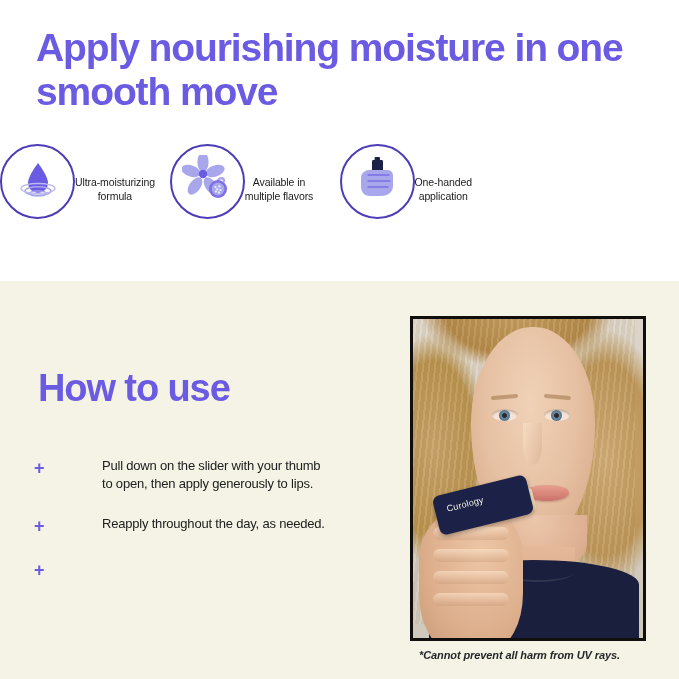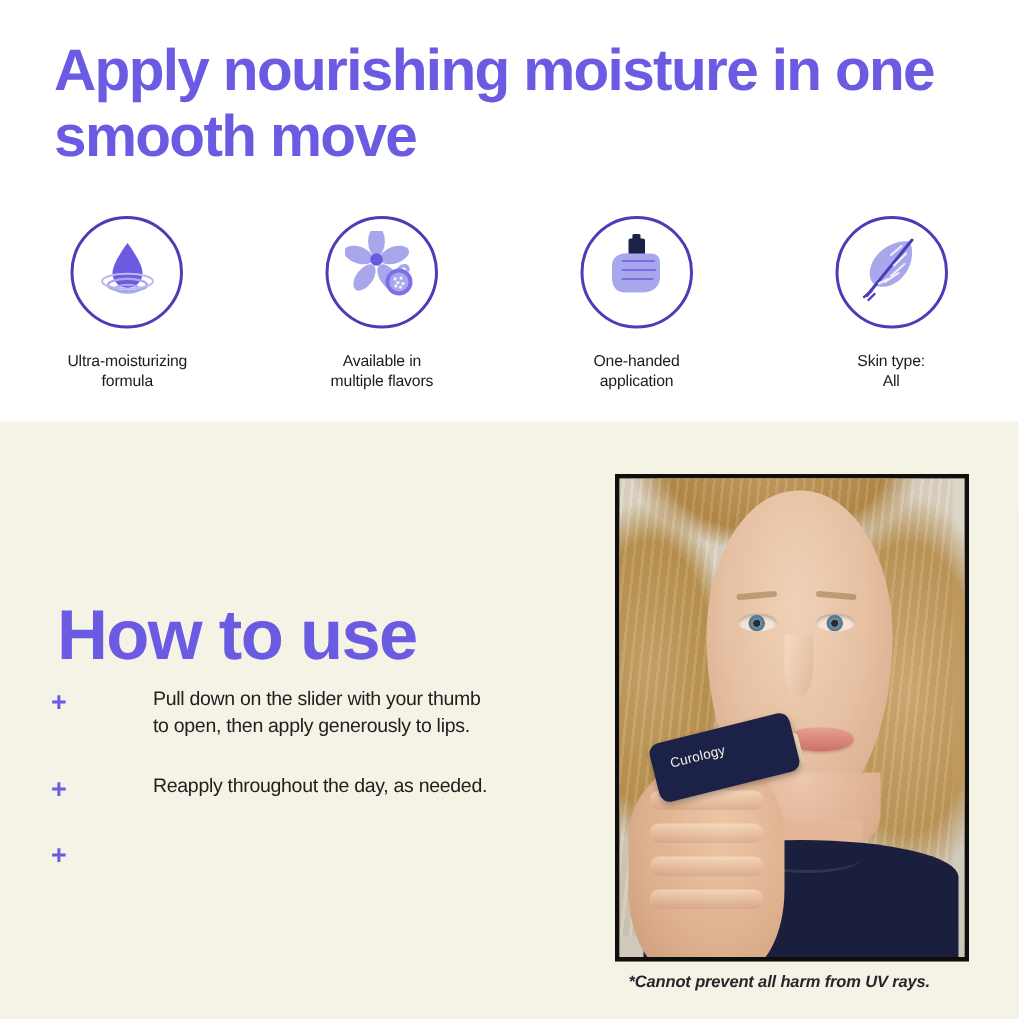--- a/index.html
+++ b/index.html
@@ -22,21 +22,21 @@
     font-size: 39px; font-weight: bold;
     line-height: 1.13;
     letter-spacing: -1.1px;
   }
 
   
   .features {
     position: absolute; left: 0; top: 144px; width: 679px;
     display: flex;
   }
-  .feature { width: 169.75px; display: flex; flex-direction: column; align-items: center; }
+  .feature { width: 169.75px; display: flex; flex-direction: row; align-items: center; }
   .circle {
     width: 75px; height: 75px; border-radius: 50%;
     border: 2px solid #4B3CB8;
     background: #ffffff;
     display: flex; align-items: center; justify-content: center;
   }
   .feature-label {
     margin-top: 16px;
     font-size: 10.5px;
     line-height: 1.28;
@@ -47,23 +47,22 @@
   }
 
   
   .bottom-panel {
     position: absolute; left: 0; top: 281px; width: 679px; height: 398px;
     background: #F4F3E6;
   }
   .howto-title {
     position: absolute; left: 38px; top: 86px;
     color: #6B5BE2;
-    font-size: 47px; font-weight: bold;
+    font-size: 38px; font-weight: bold;
     letter-spacing: -1.1px;
-    margin-top: 28px;
   }
   .steps {
     position: absolute; left: 30px; top: 176px; width: 345px;
   }
   .step { display: flex; margin-bottom: 21px; }
   .step:last-child { margin-bottom: 0; }
   .plus {
     width: 24px; flex: 0 0 24px;
     color: #6B5BE2;
     font-size: 18px; font-weight: bold;
@@ -265,40 +264,20 @@
               <rect x="21.6" y="1" width="5.4" height="4" rx="1" fill="#1C2247"></rect>
               <path d="M8 22 C8 16 14 13 20 14 L34 14 C38 14 40 16.5 40 20 L40 30 C40 36 35 40 28 40 L17 40 C11 40 8 36 8 30 Z" fill="#A9A7EC"></path>
               <path d="M15 19 H36 M15 25 H37 M15 31 H35" stroke="#6B5BE2" stroke-width="1.3" stroke-linecap="round" opacity="0.75"></path>
             </svg>
           </span>
         </div>
         <div class="feature-label">One-handed
 application</div>
       </div>
 
-      <div class="feature">
-        <div class="circle">
-          <span>
-            <svg width="48" height="48" viewBox="0 0 48 48">
-              <path d="M36 6 C25 5 12 13 10 25 C9 31 12 35 16 36 C26 38 38 27 38 14 C38 10 37.5 7.5 36 6 Z" fill="#A9A7EC"></path>
-              <path d="M38 5 L8 42" stroke="#4B3CB8" stroke-width="2" stroke-linecap="round"></path>
-              <g stroke="#EFEFFC" stroke-width="1.4" stroke-linecap="round">
-                <path d="M31 9 L24 15"></path>
-                  <path d="M34 14 L26 22"></path>
-                <path d="M33 21 L24 29"></path>
-                  <path d="M29 27 L20 33"></path>
-                <path d="M22 31 L16 34"></path>
-              </g>
-              <path d="M11 39 L6 43 M13 41 L9 45" stroke="#4B3CB8" stroke-width="1.6" stroke-linecap="round"></path>
-            </svg>
-          </span>
-        </div>
-        <div class="feature-label">Skin type:
-All</div>
-      </div>
 
     </div>
   </div>
 
   <div class="bottom-panel">
 
     <div class="howto-title">How to use</div>
 
     <div class="steps">
       <div class="step">

